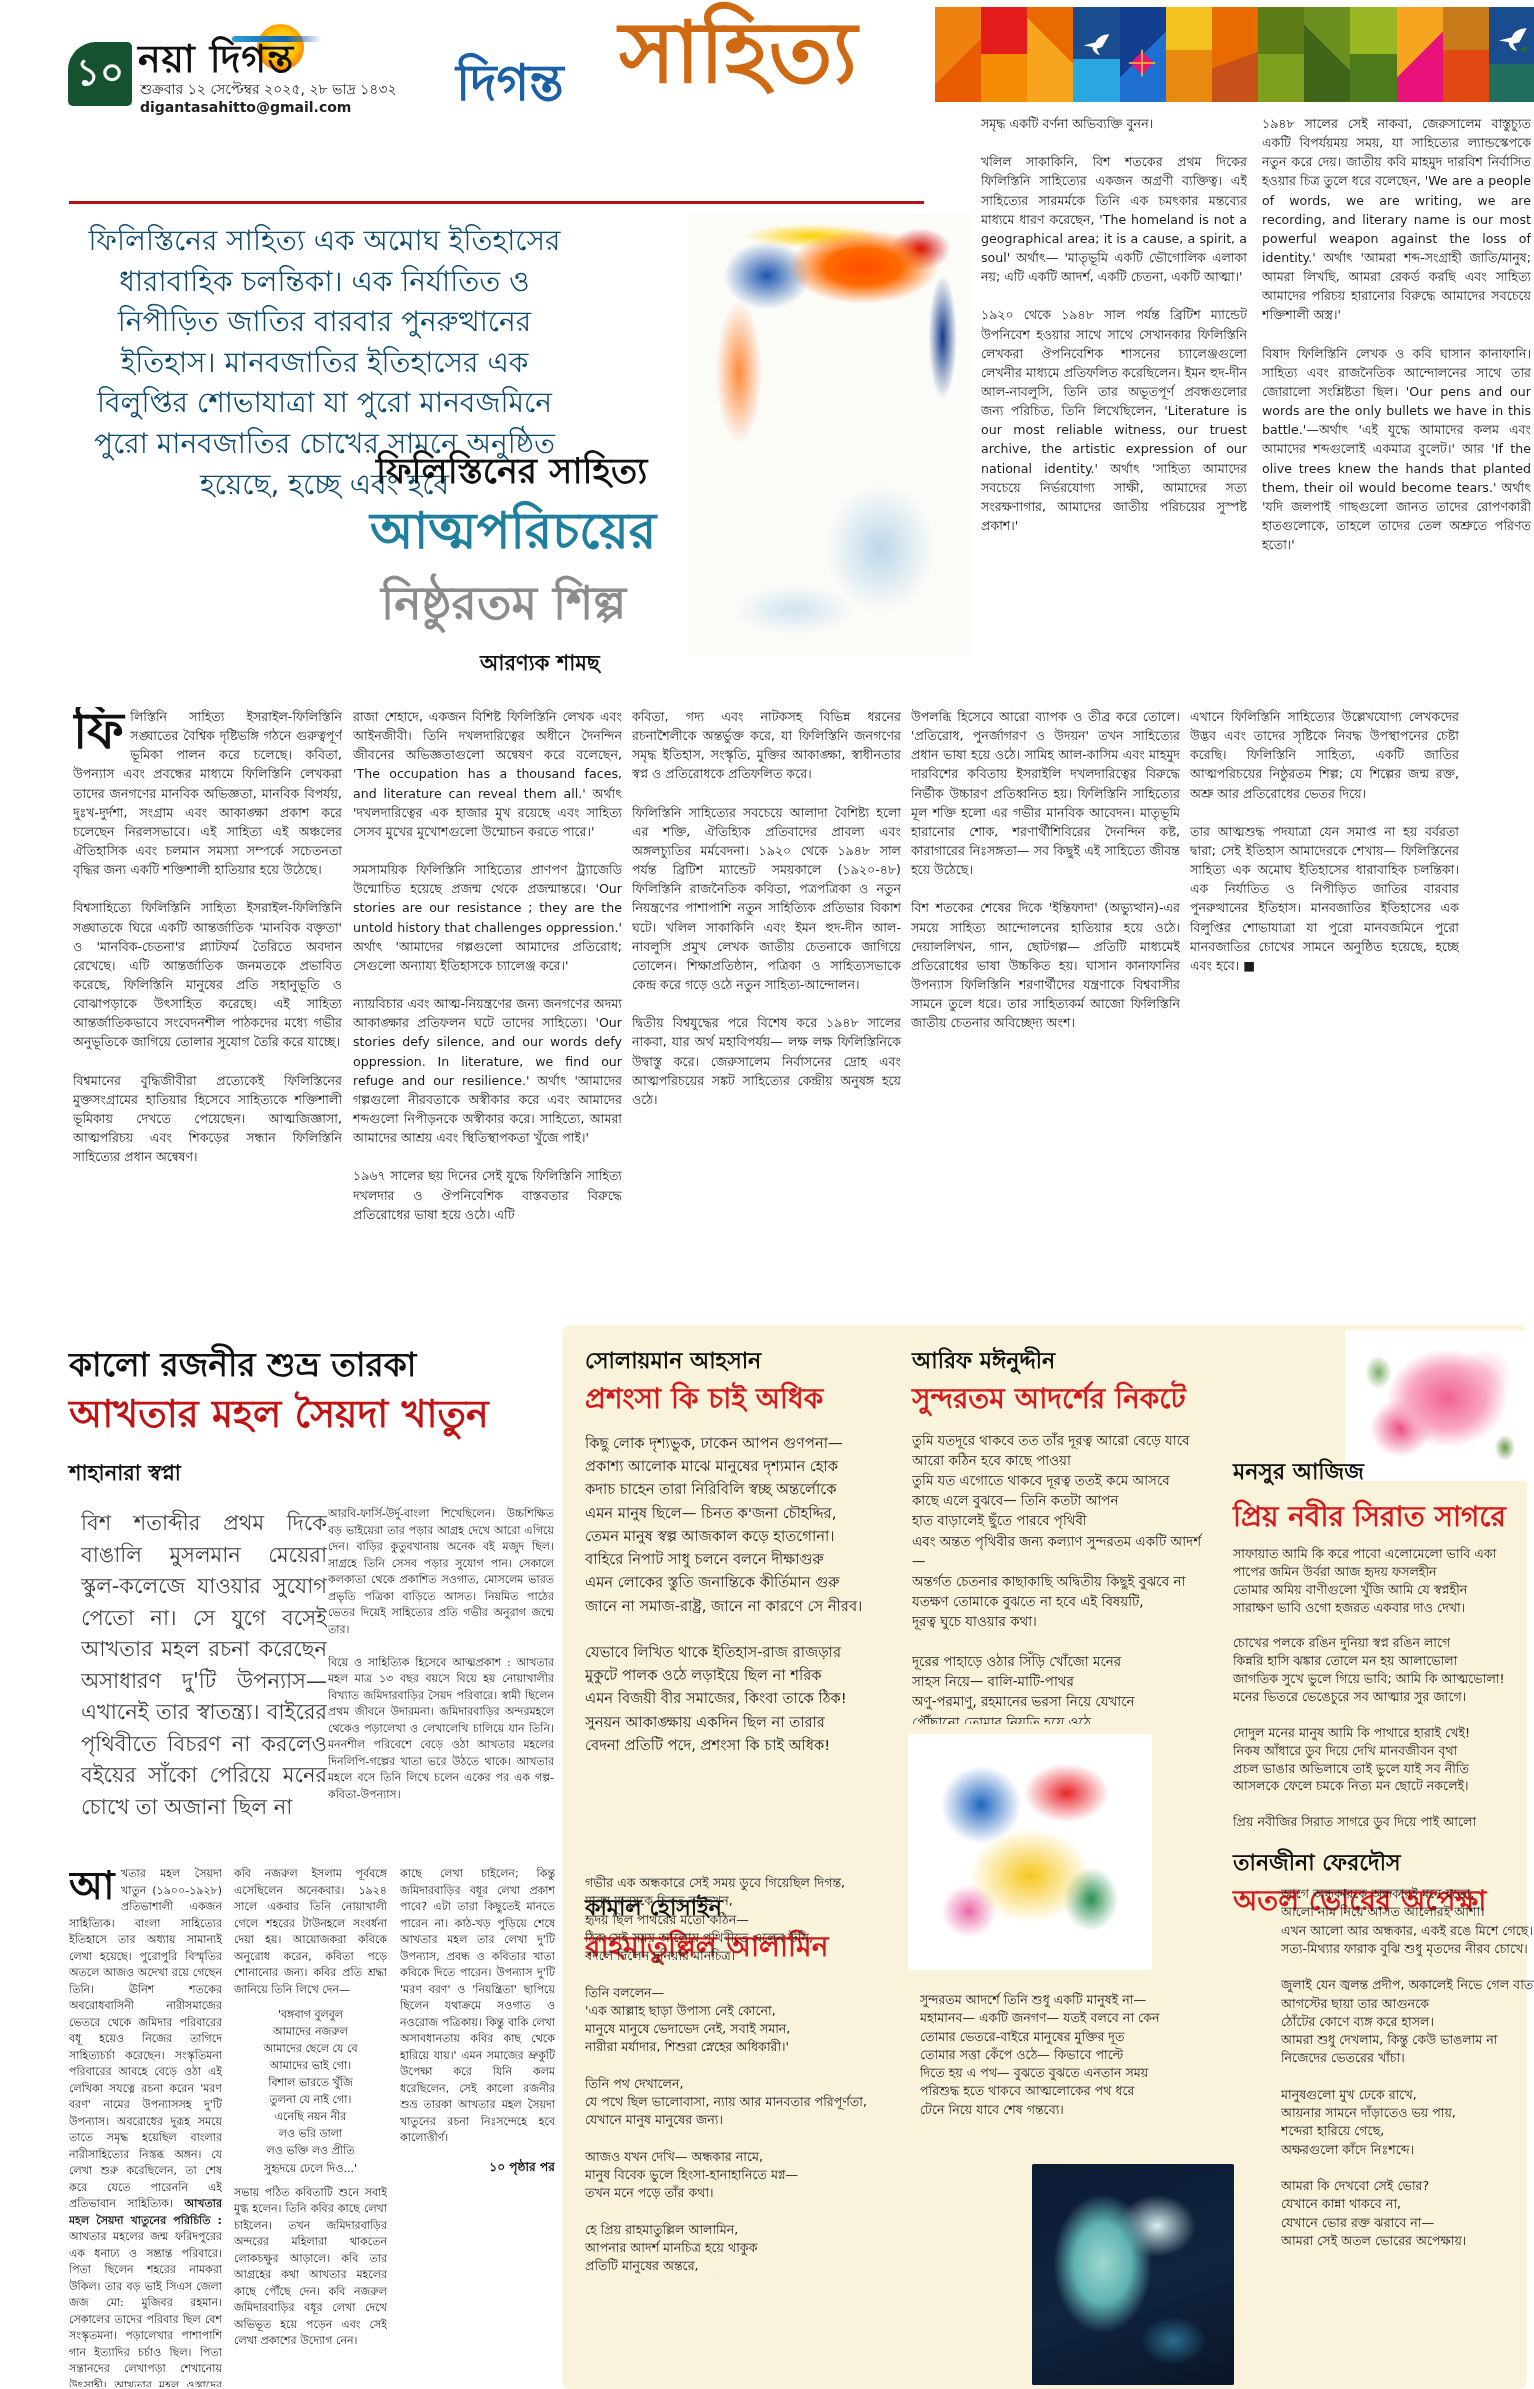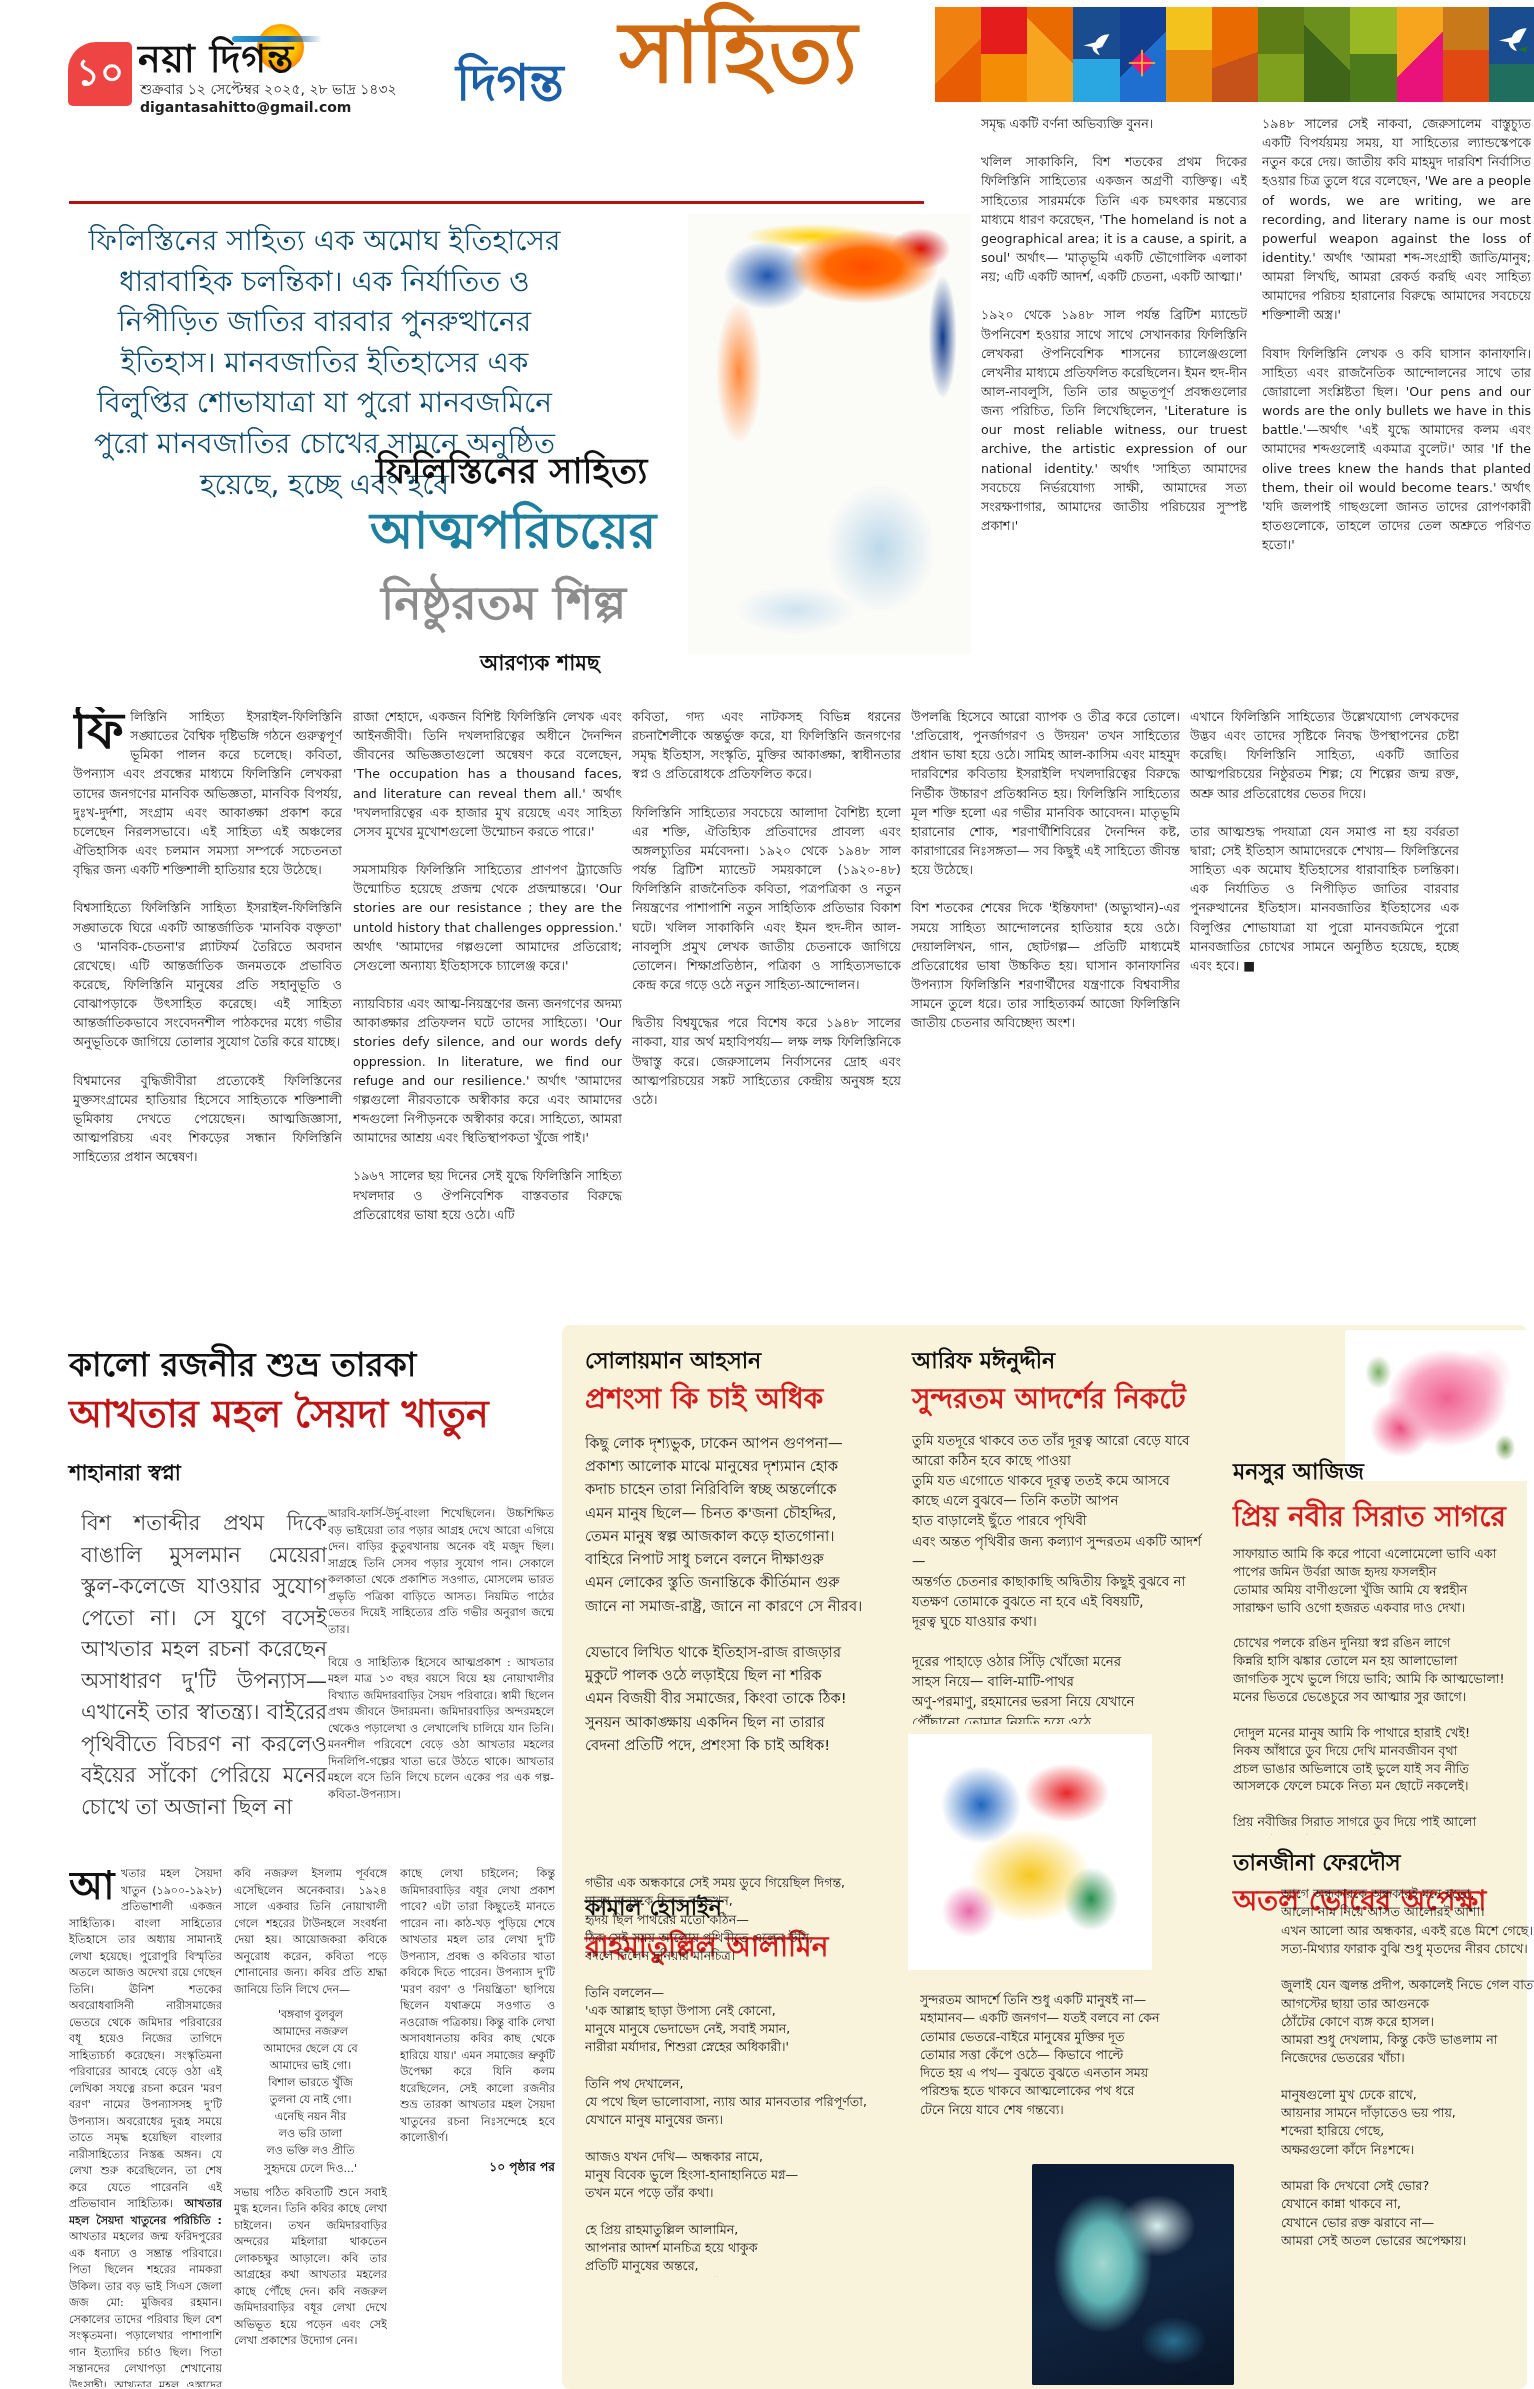--- a/index.html
+++ b/index.html
@@ -4,21 +4,21 @@
 <style>
   html,body{margin:0;padding:0;background:#e9e9e9;}
   .page{position:relative;width:1535px;height:2389px;background:#ffffff;overflow:hidden;
         font-family:"DejaVu Sans","Liberation Sans",sans-serif;color:#1c1c1c;}
   .abs{position:absolute;}
   .just{text-align:justify;}
   .pre{white-space:pre-line;}
   .clip{overflow:hidden;}
 
   
-  .pagenum{background:#ef4444;color:#fff;border-radius:28px 4.9px 4.9px 4.9px;
+  .pagenum{background:#14532d;color:#fff;border-radius:28px 4.9px 4.9px 4.9px;
            display:flex;align-items:center;justify-content:center;font-size:37px;font-weight:bold;}
   .logo{font-size:38px;font-weight:bold;color:#111;letter-spacing:0.8px;z-index:2;}
   .sun{border-radius:50%;background:radial-gradient(circle at 50% 45%,#ffe066 0%,#ffc300 45%,#ff8800 70%,rgba(255,136,0,0) 75%);}
   .wave{height:5.7px;border-radius:3.3px;background:linear-gradient(90deg,#2a9fd8,#1a5fa8 60%,rgba(26,95,168,0));}
   .dateline{font-size:14px;color:#222;}
   .email{font-size:14px;color:#222;font-weight:bold;}
   .mast-blue{font-size:50px;font-weight:bold;color:#1a5fa8;}
   .mast-orange{font-size:85px;font-weight:bold;color:#cf6a12;line-height:1;}
 
   .banner{display:flex;}

